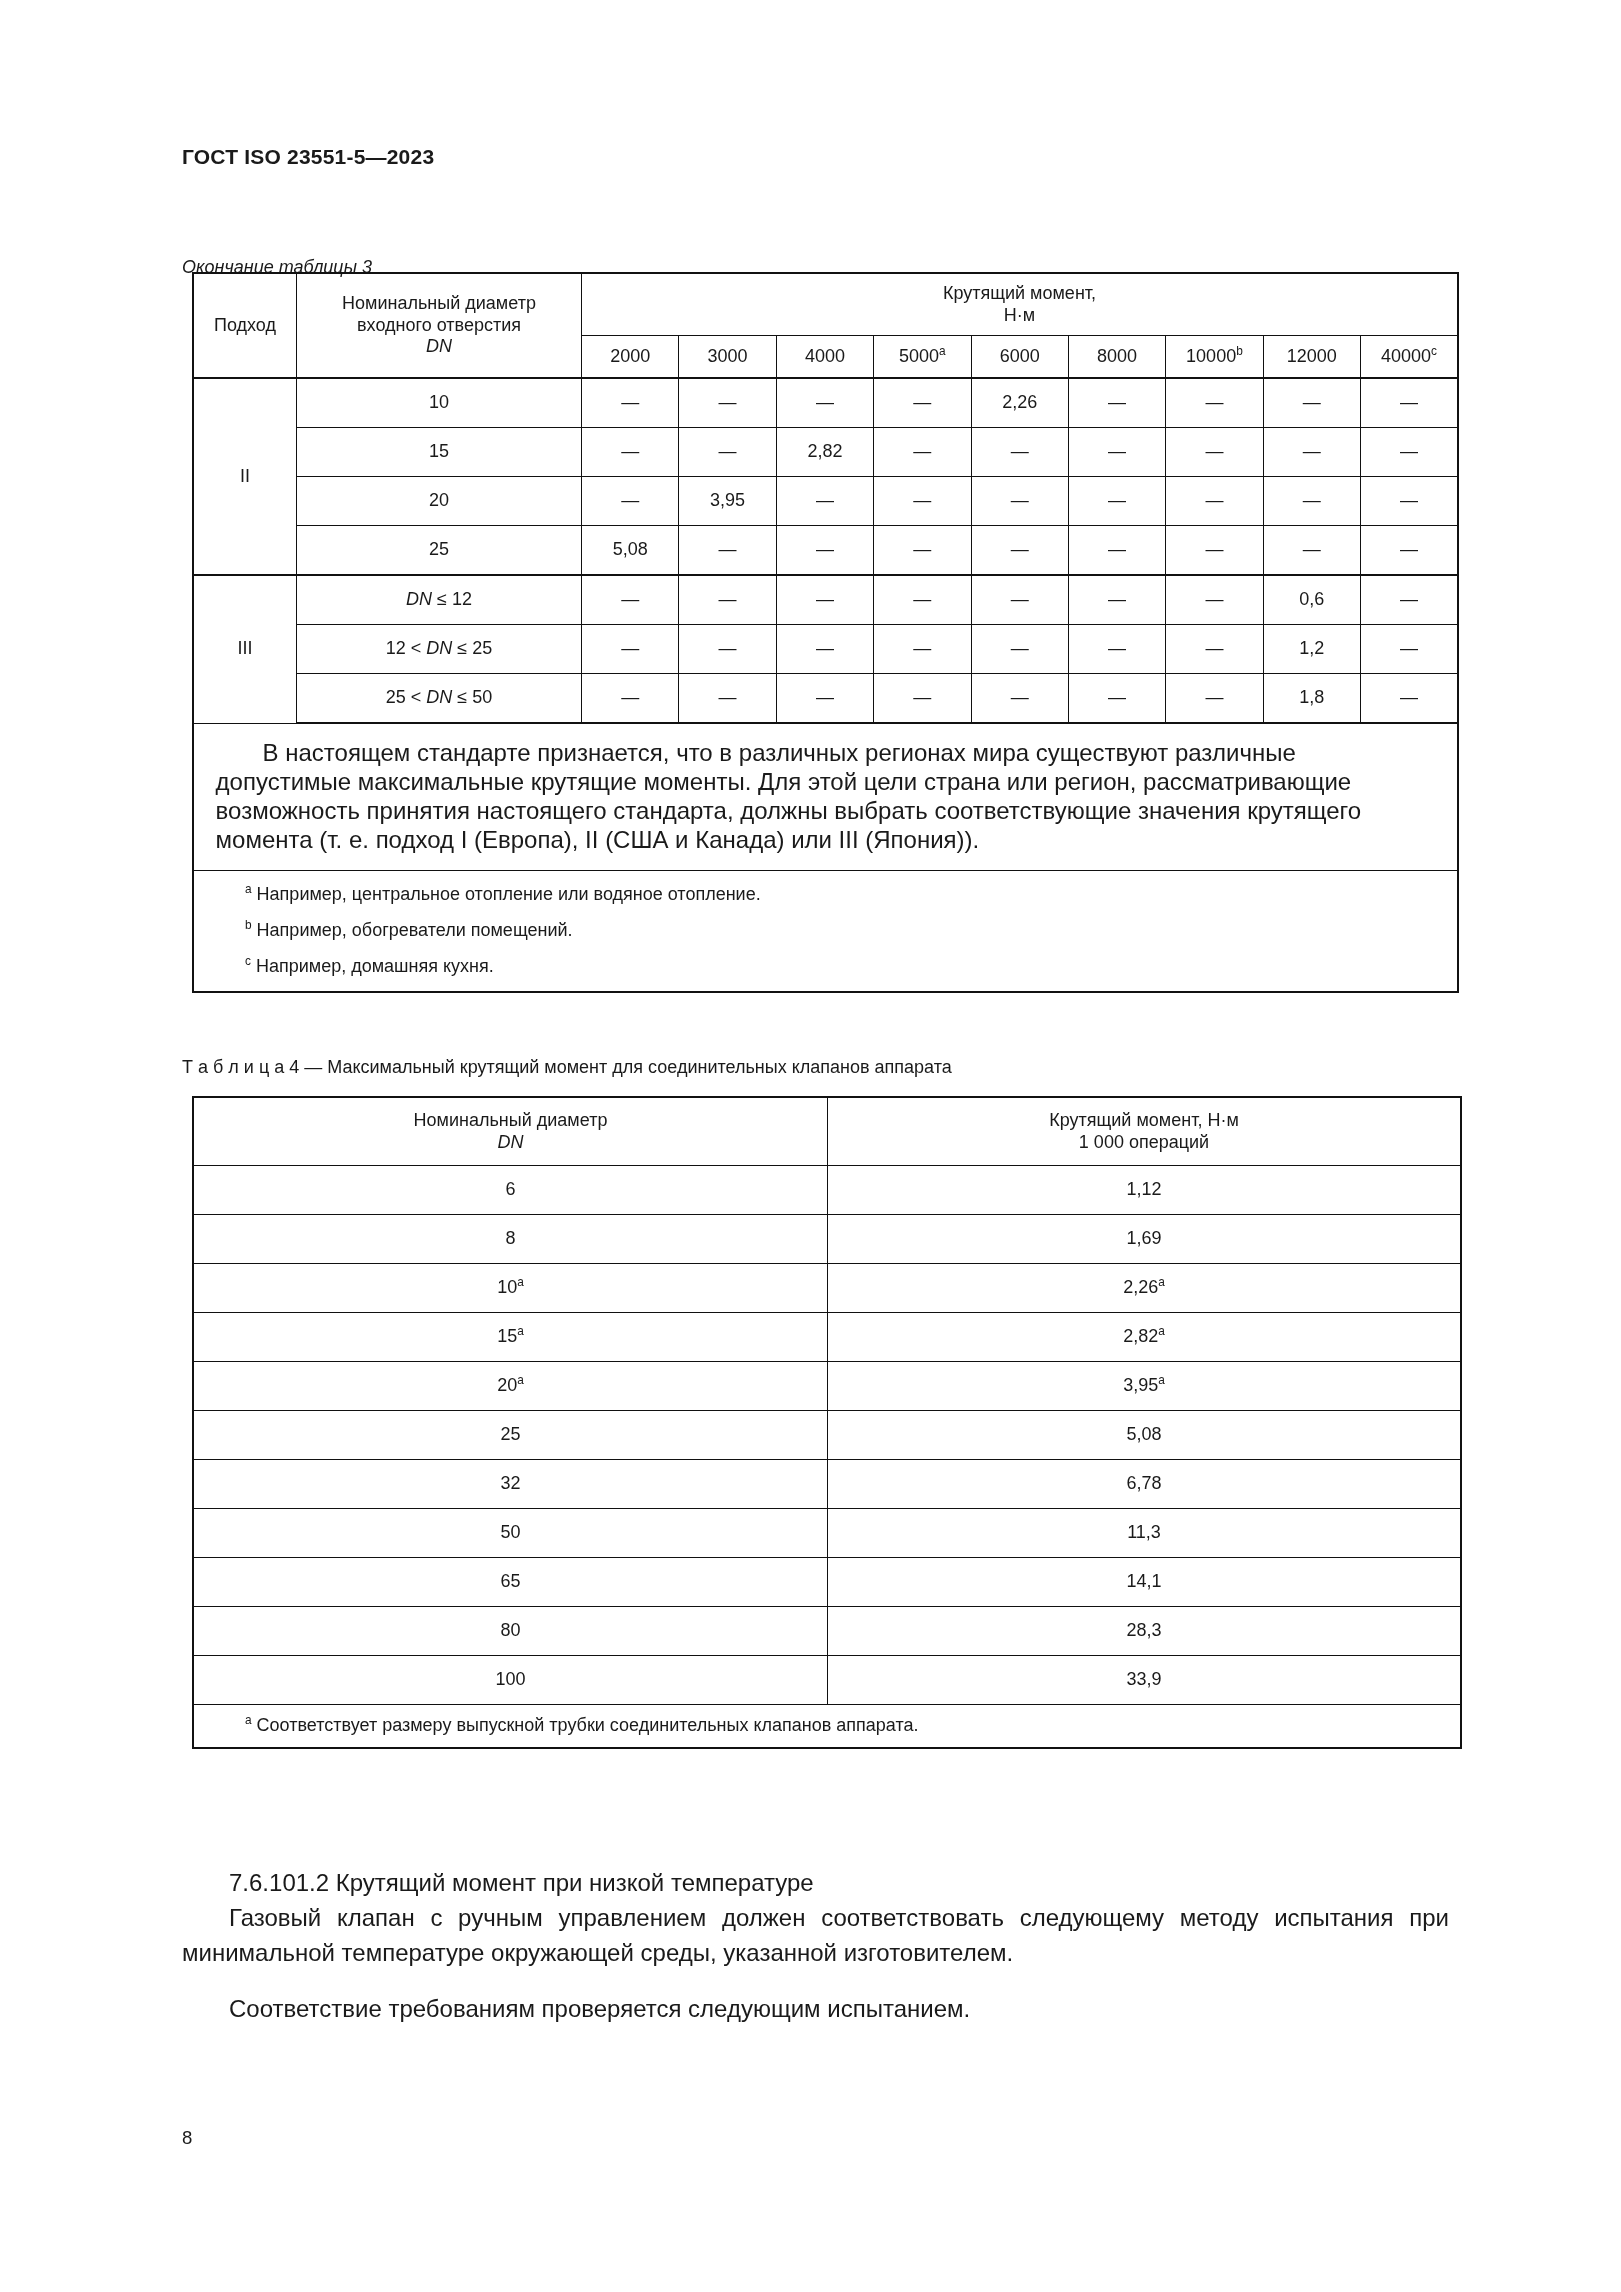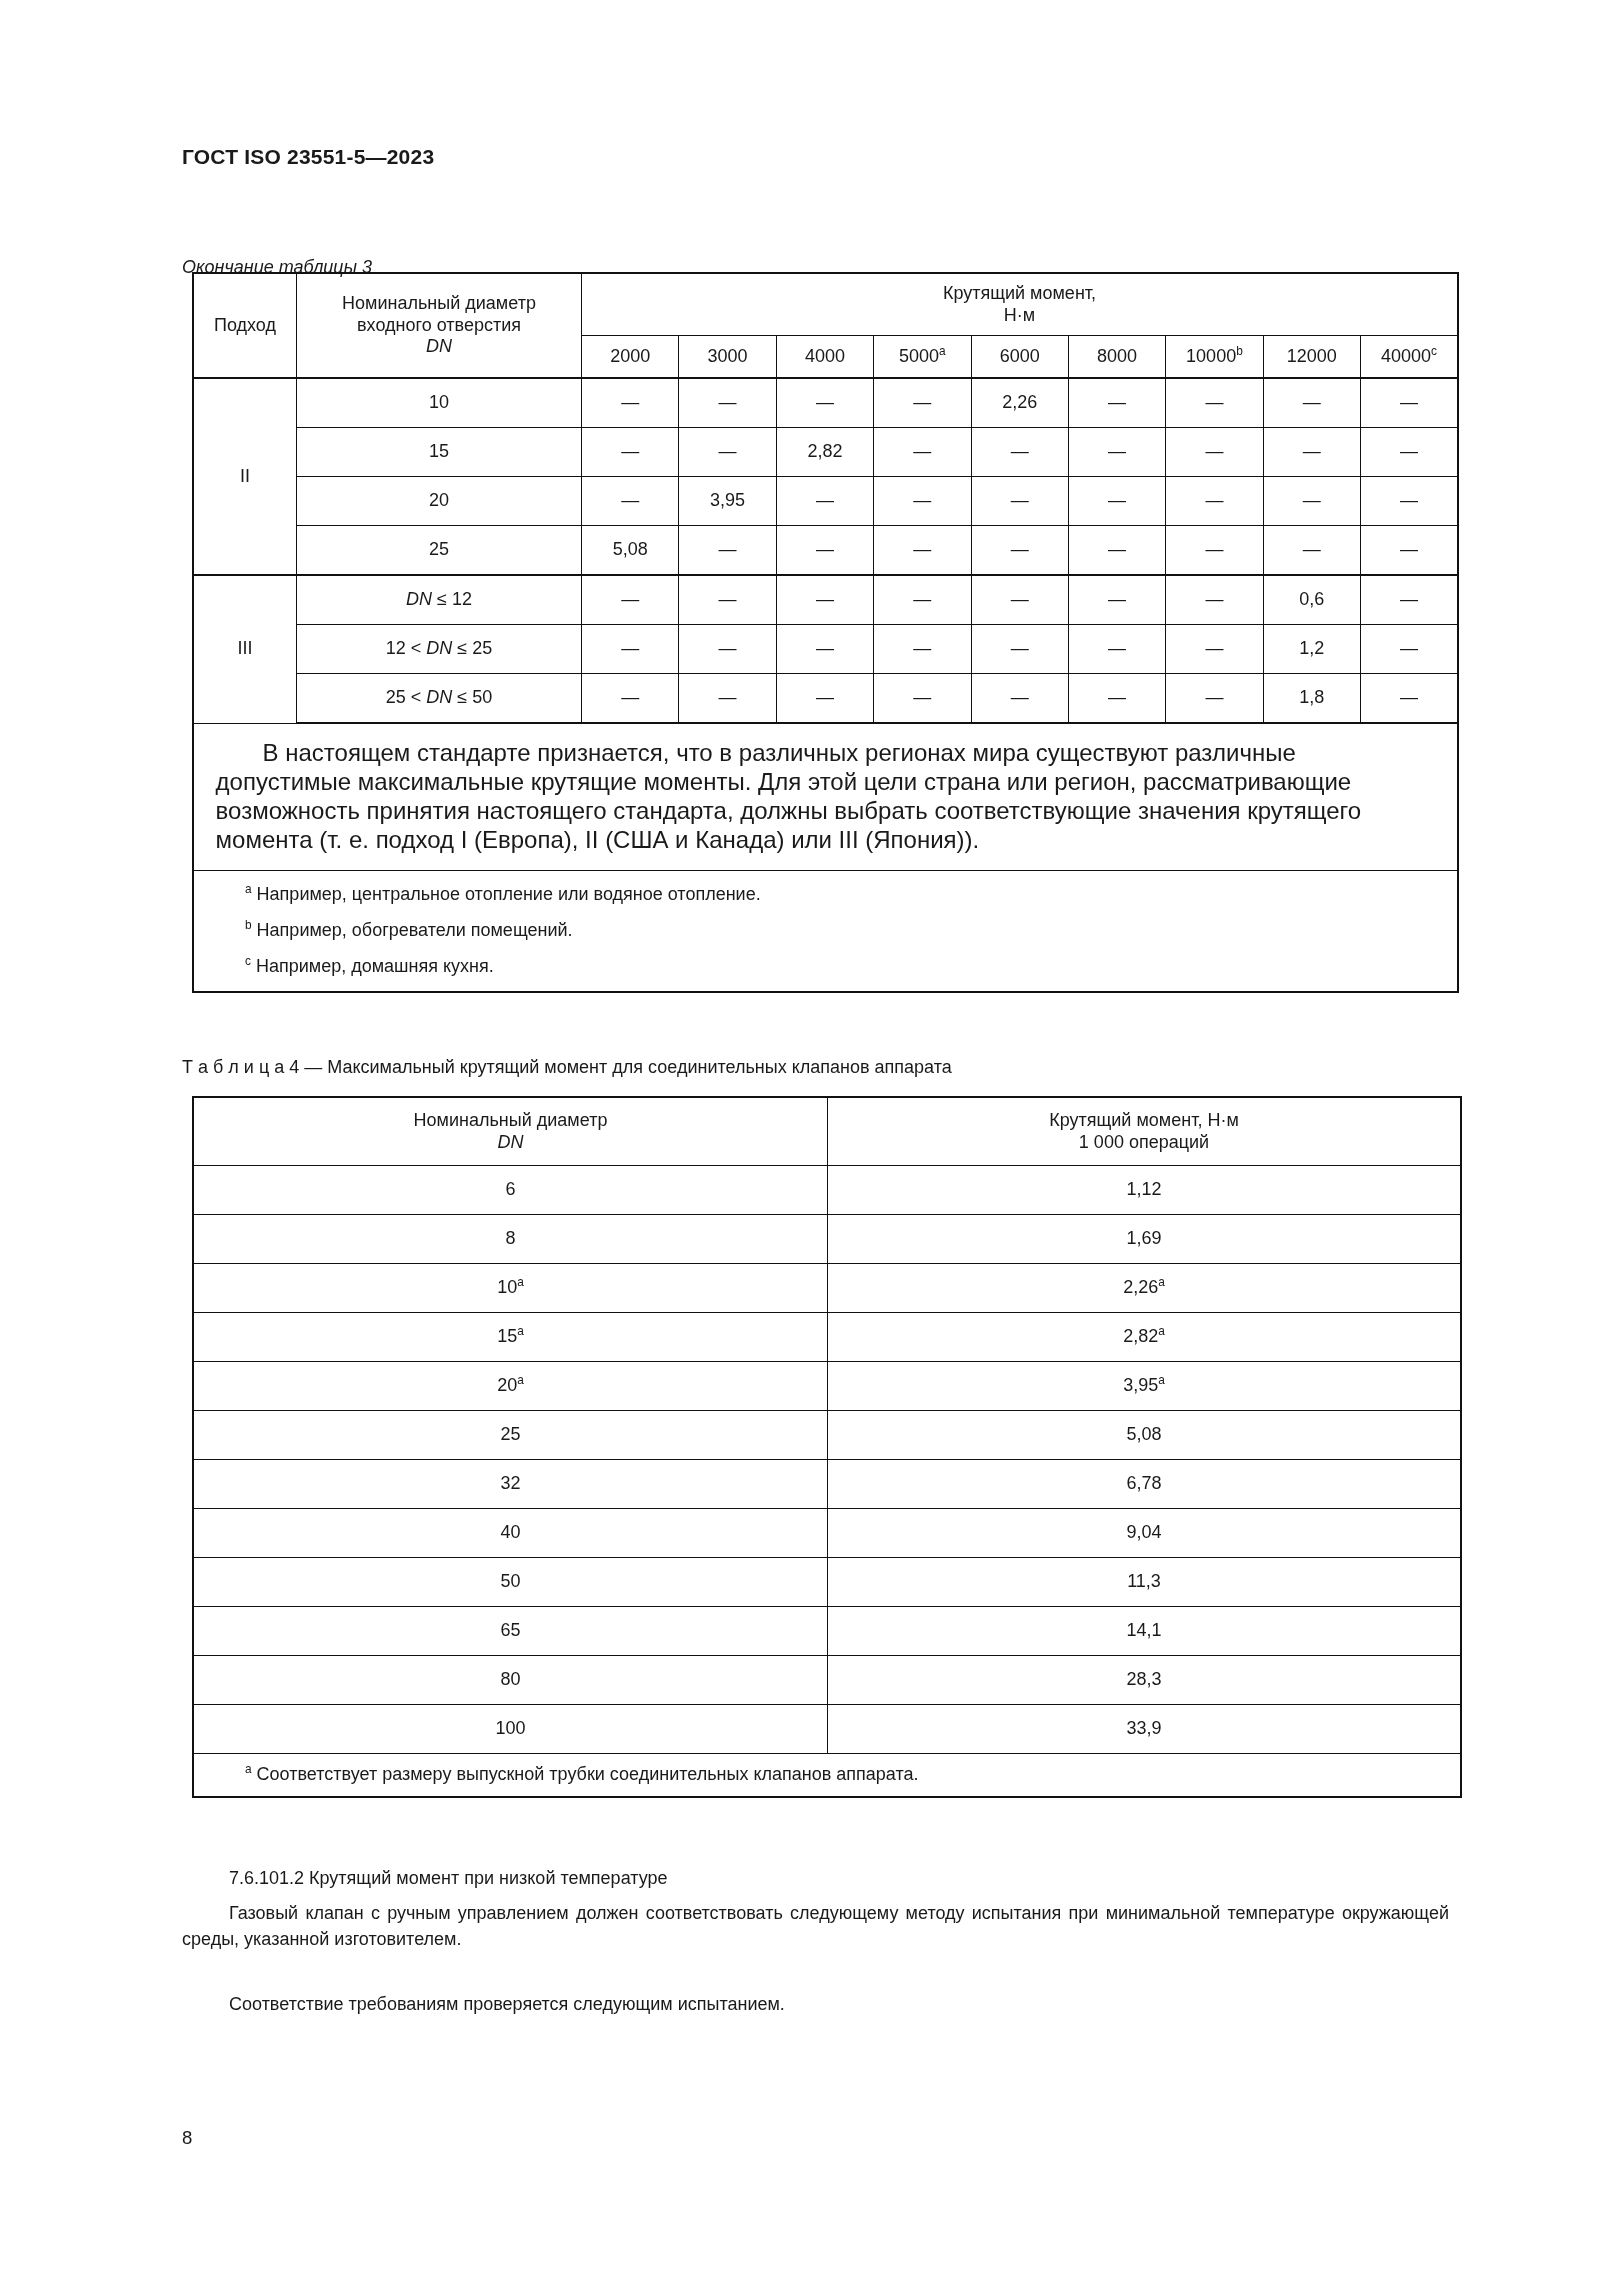--- a/index.html
+++ b/index.html
@@ -108,21 +108,21 @@
   #table4 .fn td {
     text-align: left;
     padding: 7.8px 21.6px 9.8px 51px;
     line-height: 1.35;
   }
 
   .para {
     position: absolute;
     left: 182px;
     width: 1267px;
-    font-size: 18px;
+    font-size: 24px;
     line-height: 1.46;
     text-align: justify;
     text-align-last: left;
   }
   .indent { text-indent: 47px; }
   #p1 { top: 1865px; }
   #p2 { top: 1900px; }
   #p3 { top: 1991px; }
   #p4 { top: 2025px; }
 
@@ -291,24 +291,20 @@
         </tr>
         <tr class="drow">
           <td class="c1">25</td>
           <td class="c2">5,08</td>
         </tr>
         <tr class="drow">
           <td class="c1">32</td>
           <td class="c2">6,78</td>
         </tr>
         <tr class="drow">
-          <td class="c1">40</td>
-          <td class="c2">9,04</td>
-        </tr>
-        <tr class="drow">
           <td class="c1">50</td>
           <td class="c2">11,3</td>
         </tr>
         <tr class="drow">
           <td class="c1">65</td>
           <td class="c2">14,1</td>
         </tr>
         <tr class="drow">
           <td class="c1">80</td>
           <td class="c2">28,3</td>

